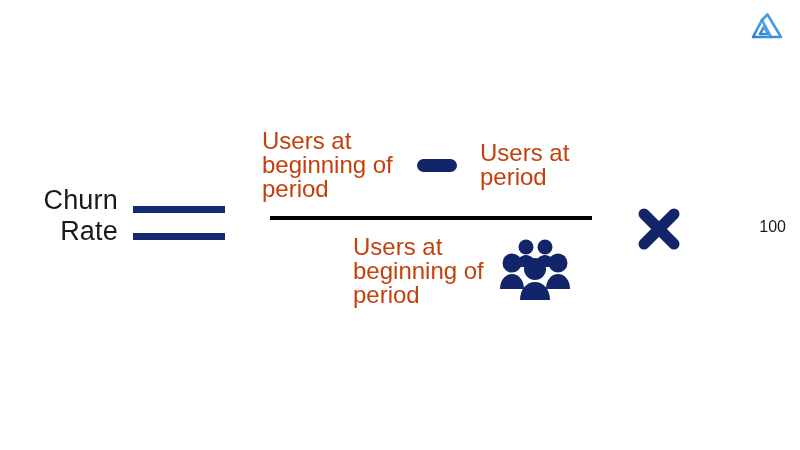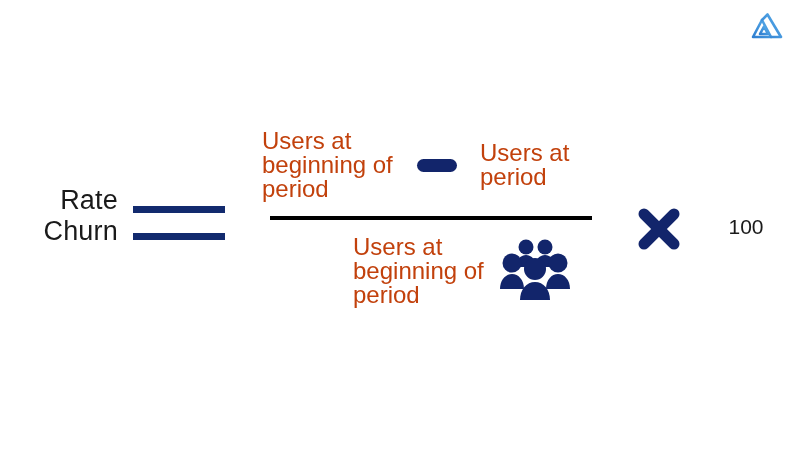--- a/index.html
+++ b/index.html
@@ -140,24 +140,24 @@
     width: 46px;
     height: 46px;
   }
 
   
   #multiplier-value {
     position: absolute;
     left: 706px;
     top: 104px;
     width: 80px;
-    font-size: 21px;
+    font-size: 16px;
     line-height: 26px;
     color: #1a1a1a;
-    text-align: center;
+    text-align: right;
   }
 </style>
 </head>
 <body>
 
 <div id="brand-logo">
   <svg width="42" height="40" viewBox="0 0 42 40" xmlns="http://www.w3.org/2000/svg">
     <defs>
       <linearGradient id="logoGrad" x1="0" y1="1" x2="1" y2="0">
         <stop offset="0%" stop-color="#2f7fd1"></stop>
@@ -168,22 +168,22 @@
       <path d="M7 29 L16 12 L25 29 Z"></path>
       <path d="M16 12 L21.5 6.5 L35 29 L25 29"></path>
       <path d="M14 26 L18 18.5 L22 26 Z"></path>
     </g>
   </svg>
 </div>
 
 <div id="formula">
 
   <div id="churn-rate-label">
+    <span class="ln">Churn</span>
     <span class="ln">Rate</span>
-    <span class="ln">Churn</span>
   </div>
 
   <div id="equals-sign">
     <div class="eq-bar top"></div>
     <div class="eq-bar bottom"></div>
   </div>
 
   <div id="fraction">
 
     <div id="numerator">

